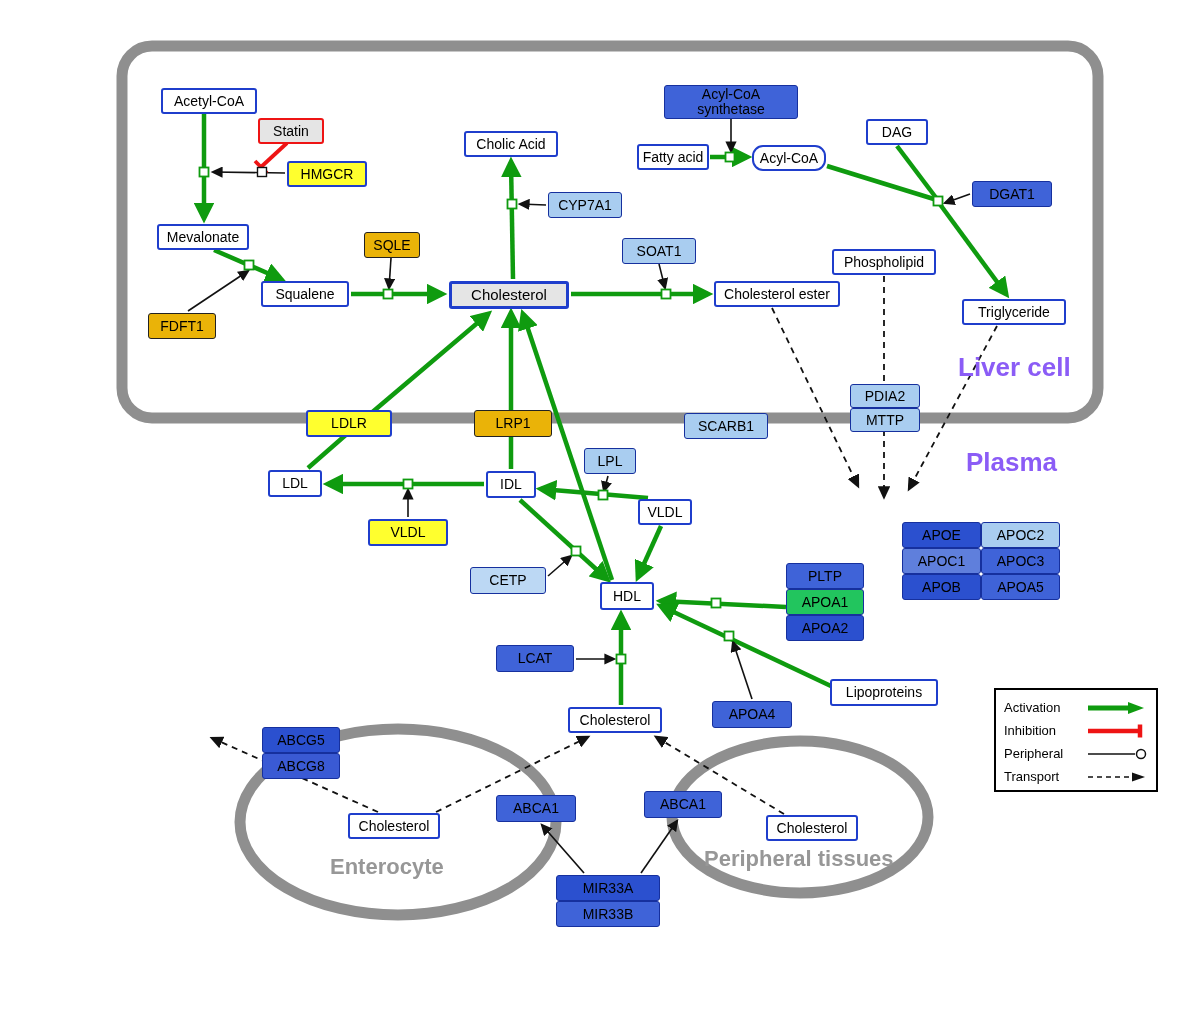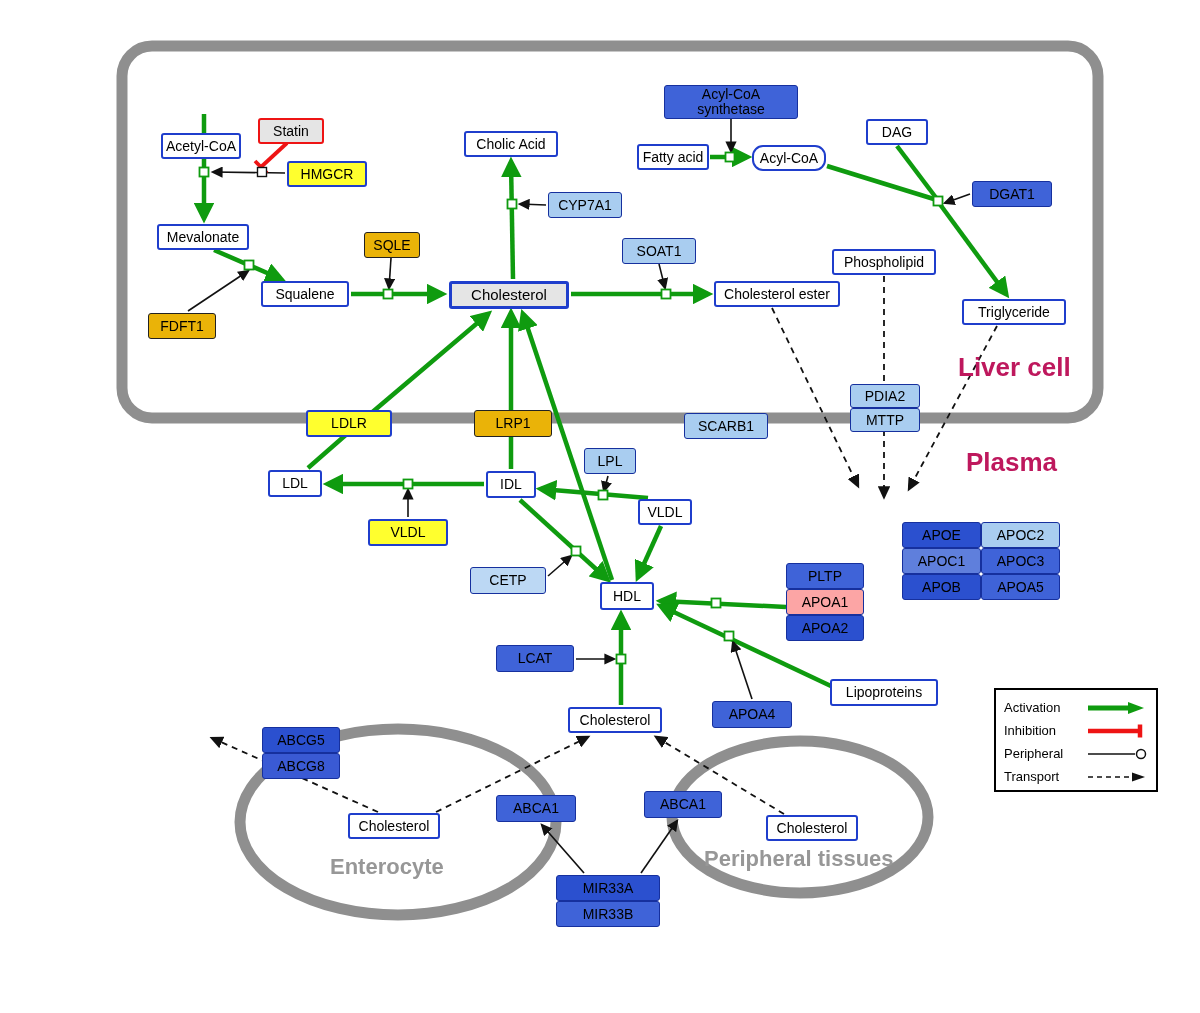--- a/index.html
+++ b/index.html
@@ -10,25 +10,25 @@
         font-size:14px;line-height:1.05;color:#000;background:#e5e5e5;border:2px solid #1f3ecc;
         border-radius:3px;box-sizing:border-box;padding:1px 2px;z-index:5;}
   .metabolite{background:#fff;}
   .metabolite-bold{border-width:3px;font-size:15px;}
   .statin{border:2.5px solid #ee1414;}
   .yellow{background:#ffff2e;}
   .paleyellow{background:#eab308;border:1.6px solid #222;}
   .gene-blue{background:#3f63d8;border:1.6px solid #16309e;}
   .gene-dark{background:#2b50cf;border:1.6px solid #16309e;}
   .gene-dark2{background:#3a5ad4;border:1.6px solid #16309e;}
-  .gene-med{background:#fca5a5;border:1.6px solid #16309e;text-align:right;}
+  .gene-med{background:#22c55e;border:1.6px solid #16309e;text-align:right;}
   .gene-med2{background:#5f7fdc;border:1.6px solid #16309e;}
   .gene-light{background:#a9cdf0;border:1.6px solid #16309e;}
   .gene-lighter{background:#bcd8f4;border:1.6px solid #16309e;}
-  .comp-label{position:absolute;font-weight:bold;color:#be185d;z-index:4;}
+  .comp-label{position:absolute;font-weight:bold;color:#8b5cf6;z-index:4;}
   #liver-label,#plasma-label{font-size:26px;}
   #enterocyte-label,#peripheral-label{font-size:22px;color:#979797;}
   #legend{position:absolute;left:994px;top:688px;width:164px;height:104px;background:#fff;
           border:2px solid #000;box-sizing:border-box;z-index:6;padding:6px 8px 4px 8px;}
   .lg-row{display:flex;align-items:center;justify-content:space-between;height:23px;}
   .lg-label{font-size:13px;color:#000;}
 </style>
 </head>
 <body>
 
@@ -96,21 +96,21 @@
       <rect x="403.5" y="479.5" width="9" height="9" fill="#fff" stroke="#0f9b0f" stroke-width="1.8"></rect>
       <rect x="598.5" y="490.5" width="9" height="9" fill="#fff" stroke="#0f9b0f" stroke-width="1.8"></rect>
       <rect x="571.5" y="546.5" width="9" height="9" fill="#fff" stroke="#0f9b0f" stroke-width="1.8"></rect>
       <rect x="616.5" y="654.5" width="9" height="9" fill="#fff" stroke="#0f9b0f" stroke-width="1.8"></rect>
       <rect x="711.5" y="598.5" width="9" height="9" fill="#fff" stroke="#0f9b0f" stroke-width="1.8"></rect>
       <rect x="724.5" y="631.5" width="9" height="9" fill="#fff" stroke="#0f9b0f" stroke-width="1.8"></rect>
       <rect x="257.5" y="167.5" width="9" height="9" fill="#fff" stroke="#111" stroke-width="1.4"></rect>
     </svg>
 
   <div id="nodes">
-      <div class="node metabolite" style="left: 161px; top: 88px; width: 80px; height: 26px; margin-top: 45px;">Acetyl-CoA</div>
+      <div class="node metabolite" style="left: 161px; top: 88px; width: 96px; height: 26px;">Acetyl-CoA</div>
       <div class="node statin" style="left: 258px; top: 118px; width: 66px; height: 26px;">Statin</div>
       <div class="node yellow" style="left: 287px; top: 161px; width: 80px; height: 26px;">HMGCR</div>
       <div class="node metabolite" style="left: 157px; top: 224px; width: 92px; height: 26px;">Mevalonate</div>
       <div class="node paleyellow" style="left: 364px; top: 232px; width: 56px; height: 26px;">SQLE</div>
       <div class="node paleyellow" style="left: 148px; top: 313px; width: 68px; height: 26px;">FDFT1</div>
       <div class="node metabolite" style="left: 261px; top: 281px; width: 88px; height: 26px;">Squalene</div>
       <div class="node metabolite" style="left: 464px; top: 131px; width: 94px; height: 26px;">Cholic Acid</div>
       <div class="node gene-light" style="left: 548px; top: 192px; width: 74px; height: 26px;">CYP7A1</div>
       <div class="node metabolite-bold" style="left: 449px; top: 281px; width: 120px; height: 28px;">Cholesterol</div>
       <div class="node gene-light" style="left: 622px; top: 238px; width: 74px; height: 26px;">SOAT1</div>

